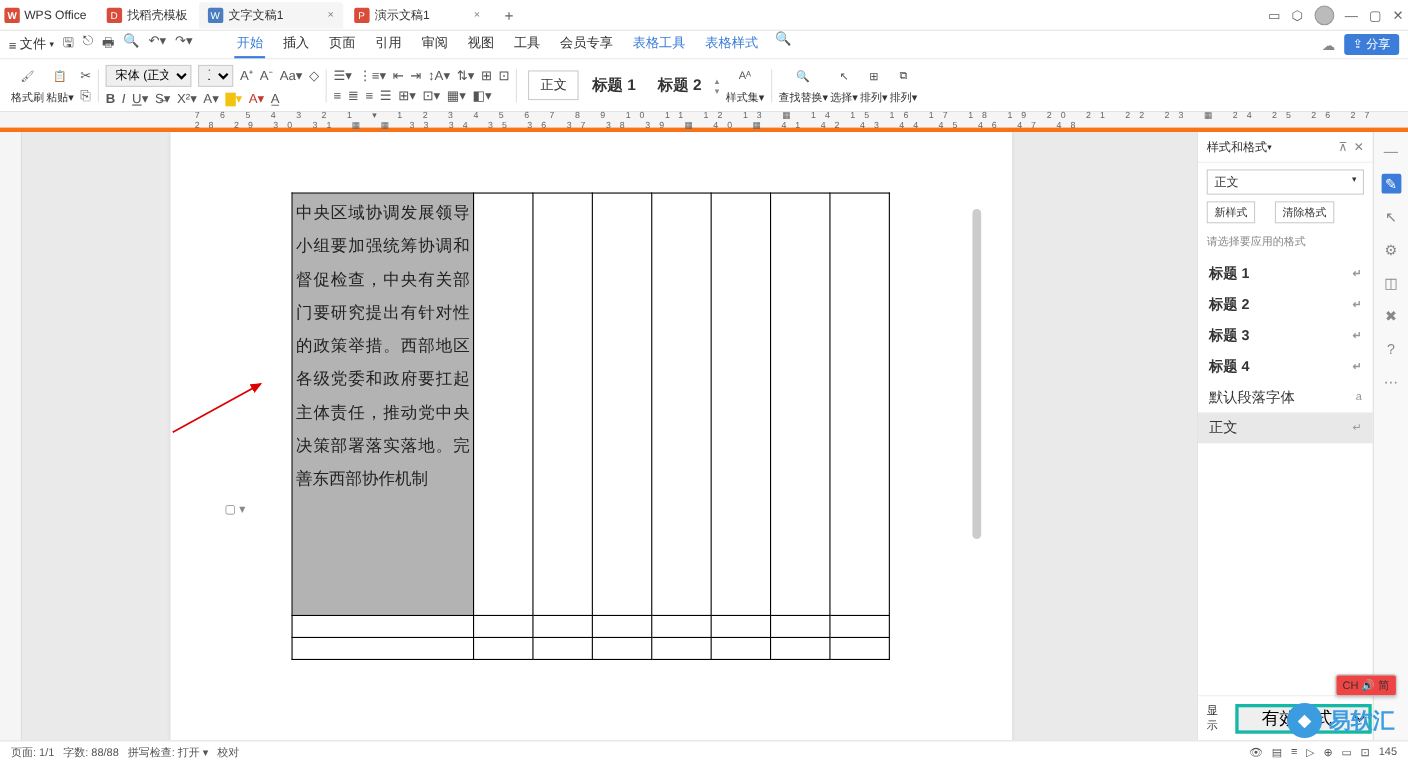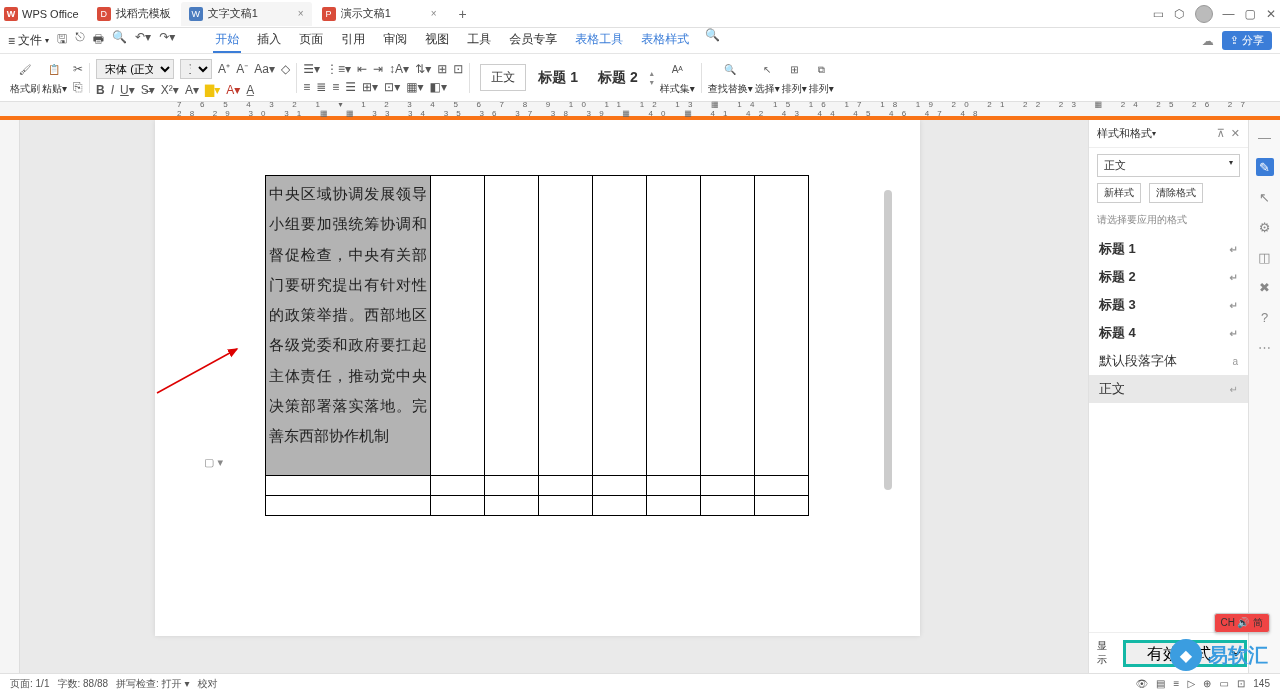--- a/index.html
+++ b/index.html
@@ -50,33 +50,33 @@
 
 .ruler-h { height: 18px; background: #f5f5f5; display: flex; align-items: center; padding-left: 32px; font-size: 8px; color: #666; position: relative; border-bottom: 4px solid #f97316; }
 
 
 .main-area { display: flex; height: 580px; background: #eaeaea; }
 .ruler-v { width: 20px; background: #f5f5f5; border-right: 1px solid #ddd; position: relative; }
 .doc-container { flex: 1; position: relative; overflow: hidden; background: #eaeaea; }
 .page { background: #fff; width: 765px; margin-left: 135px; margin-top: 0; box-shadow: 0 0 5px rgba(0,0,0,0.1); padding: 55px 0 120px 0; min-height: 500px; position: relative; }
 .doc-table { border-collapse: collapse; margin-left: 110px; }
 .doc-table td { border: 1px solid #000; height: 20px; vertical-align: top; }
-.doc-table .r1 td { height: 300px; }
+.doc-table .r1 td { height: 384px; }
 .doc-table .c1 { width: 165px; }
 .doc-table .c2, .doc-table .c3, .doc-table .c4, .doc-table .c5 { width: 54px; }
 .cell-text { background: #b3b3b3; color: #222; font-size: 15px; line-height: 2.02; padding: 3px 3px; height: 100%; font-family: SimSun, serif; text-align: justify; }
 .annotation-marker { position: absolute; left: 49px; top: 336px; font-size: 11px; color: #888; }
 .red-arrow { position: absolute; left: 135px; top: 225px; }
 
 
 .right-panel { width: 160px; background: #fff; border-left: 1px solid #e0e0e0; display: flex; flex-direction: column; }
 .panel-header { display: flex; align-items: center; padding: 6px 8px; border-bottom: 1px solid #eee; font-size: 11px; }
 .panel-header-icons { margin-left: auto; display: flex; gap: 6px; color: #888; }
 .panel-sel { margin: 6px 8px; border: 1px solid #ccc; padding: 3px 6px; font-size: 11px; display: flex; justify-content: space-between; }
-.panel-btns { display: flex; gap: 8px; padding: 0 8px 6px; }
+.panel-btns { display: flex; gap: 18px; padding: 0 8px 6px; }
 .panel-btn { border: 1px solid #ccc; padding: 2px 6px; font-size: 10px; }
 .panel-hint { font-size: 10px; color: #888; padding: 4px 8px; }
 .style-list { flex: 1; padding: 4px 0; }
 .style-row { padding: 5px 10px; font-size: 13px; display: flex; justify-content: space-between; align-items: center; }
 .style-row.bold { font-weight: bold; }
 .style-row.selected { background: #e8e8e8; }
 .style-row .ret { color: #999; font-size: 10px; }
 .panel-footer { padding: 6px 8px; font-size: 10px; border-top: 1px solid #eee; display: flex; align-items: center; gap: 16px; }
 .panel-footer select { font-size: 16px; border: 3px solid #14b8a6; padding: 1px 17px; }
 

